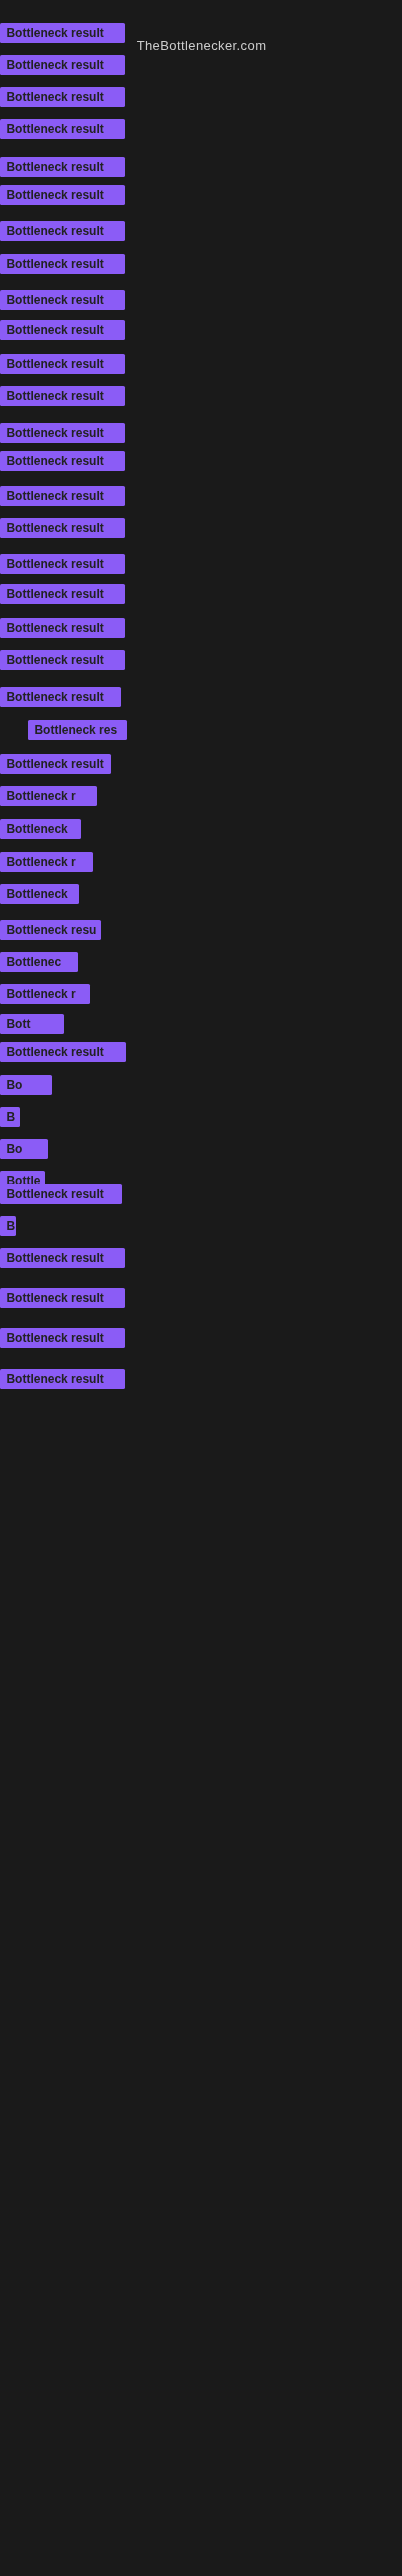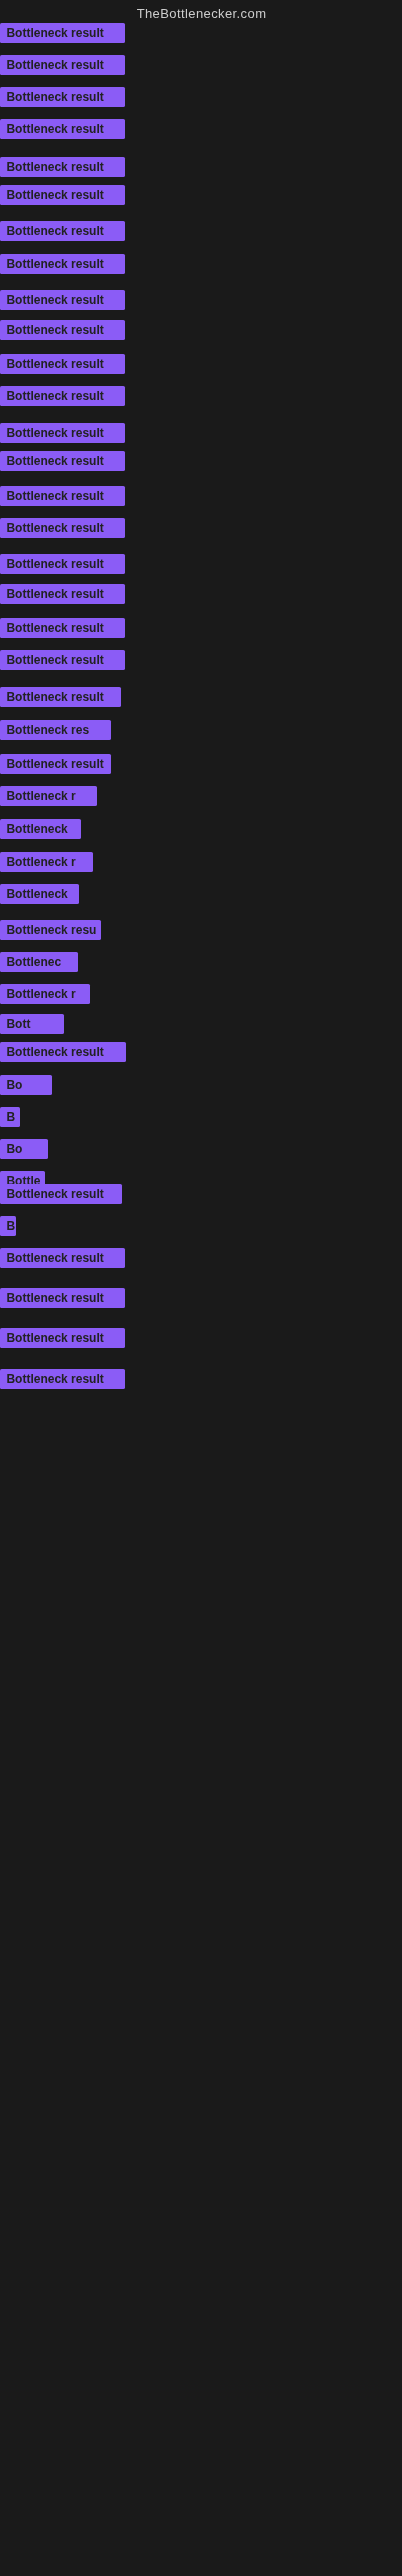--- a/index.html
+++ b/index.html
@@ -13,20 +13,21 @@
       background-color: #1a1a1a;
       font-family: Arial, sans-serif;
       position: relative;
     }
     .site-title {
       text-align: center;
       color: #cccccc;
       font-size: 13px;
       padding: 6.4px 0 3.2px 0;
       letter-spacing: 0.4px;
+      margin-top: 32px;
     }
     .bottleneck-item {
       position: absolute;
       left: 0;
       background-color: #8b5cf6;
       color: #222;
       font-size: 12px;
       font-weight: bold;
       padding: 3.2px 6.4px;
       white-space: nowrap;
@@ -53,21 +54,21 @@
 <div class="bottleneck-item" style="top: 386px; width: 125px;">Bottleneck result</div>
 <div class="bottleneck-item" style="top: 423px; width: 125px;">Bottleneck result</div>
 <div class="bottleneck-item" style="top: 451px; width: 125px;">Bottleneck result</div>
 <div class="bottleneck-item" style="top: 486px; width: 125px;">Bottleneck result</div>
 <div class="bottleneck-item" style="top: 518px; width: 125px;">Bottleneck result</div>
 <div class="bottleneck-item" style="top: 554px; width: 125px;">Bottleneck result</div>
 <div class="bottleneck-item" style="top: 584px; width: 125px;">Bottleneck result</div>
 <div class="bottleneck-item" style="top: 618px; width: 125px;">Bottleneck result</div>
 <div class="bottleneck-item" style="top: 650px; width: 125px;">Bottleneck result</div>
 <div class="bottleneck-item" style="top: 687px; width: 121px;">Bottleneck result</div>
-<div class="bottleneck-item" style="top: 720px; width: 111px;">Bottleneck res</div>
+<div class="bottleneck-item" style="top: 720px; width: 99px; margin-left: 28px;">Bottleneck res</div>
 <div class="bottleneck-item" style="top: 754px; width: 111px;">Bottleneck result</div>
 <div class="bottleneck-item" style="top: 786px; width: 97px;">Bottleneck r</div>
 <div class="bottleneck-item" style="top: 819px; width: 81px;">Bottleneck</div>
 <div class="bottleneck-item" style="top: 852px; width: 93px;">Bottleneck r</div>
 <div class="bottleneck-item" style="top: 884px; width: 79px;">Bottleneck</div>
 <div class="bottleneck-item" style="top: 920px; width: 101px; text-align: right;">Bottleneck resu</div>
 <div class="bottleneck-item" style="top: 952px; width: 78px;">Bottlenec</div>
 <div class="bottleneck-item" style="top: 984px; width: 90px;">Bottleneck r</div>
 <div class="bottleneck-item" style="top: 1014px; width: 64px;">Bott</div>
 <div class="bottleneck-item" style="top: 1042px; width: 126px;">Bottleneck result</div>

